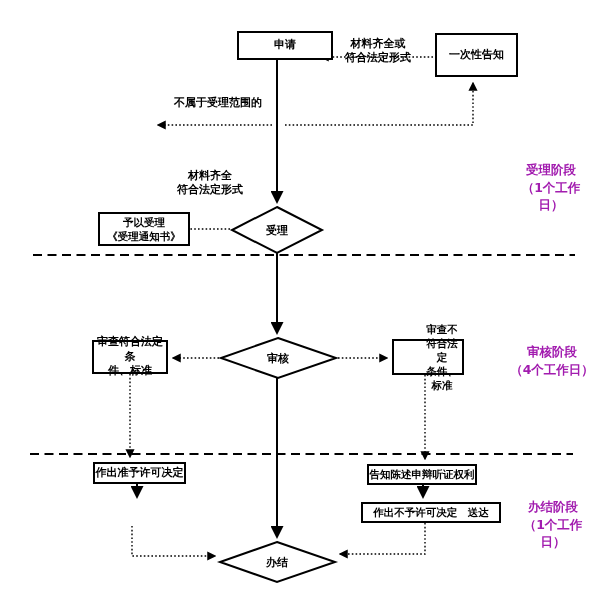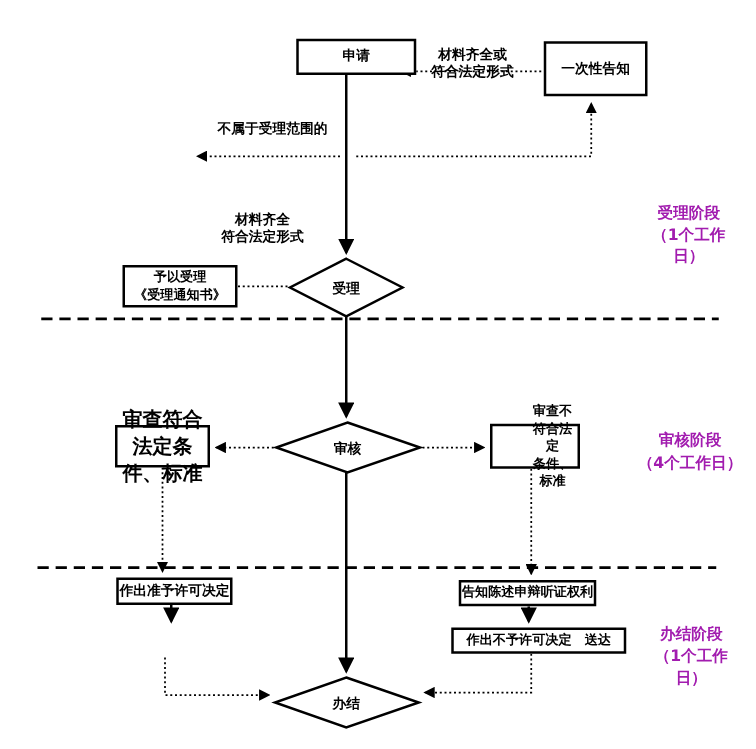--- a/index.html
+++ b/index.html
@@ -33,21 +33,21 @@
   }
   .stage-label{
     position:absolute;text-align:center;white-space:pre-line;
     font-size:12.5px;font-weight:bold;line-height:1.4;color:#a21caf;
   }
   
   #n-apply{left:237px;top:31px;width:96px;height:29px;}
   #n-notice{left:435px;top:33px;width:83px;height:44px;}
   #n-reject{left:45px;top:102px;width:106px;height:40px;font-size:10.5px;}
   #n-accept-doc{left:82px;top:212px;width:92px;height:34px;font-size:10.5px;margin-left:16px;}
-  #n-review-pass{left:92px;top:340px;width:76px;height:34px;font-size:16px;text-align:center;}
+  #n-review-pass{left:92px;top:340px;width:76px;height:34px;font-size:11px;text-align:center;}
   #n-review-fail{left:392px;top:339px;width:72px;height:36px;font-size:10.5px;padding-left:28px;}
   #n-grant{left:93px;top:462px;width:93px;height:22px;}
   #n-issue{left:88px;top:502px;width:90px;height:24px;}
   #n-inform{left:367px;top:464px;width:110px;height:21px;font-size:10.5px;}
   #n-deny{left:361px;top:502px;width:140px;height:21px;font-size:10.5px;}
   
   #dl-accept{left:247px;top:224px;width:60px;}
   #dl-review{left:248px;top:352px;width:60px;}
   #dl-complete{left:247px;top:556px;width:60px;}
   

